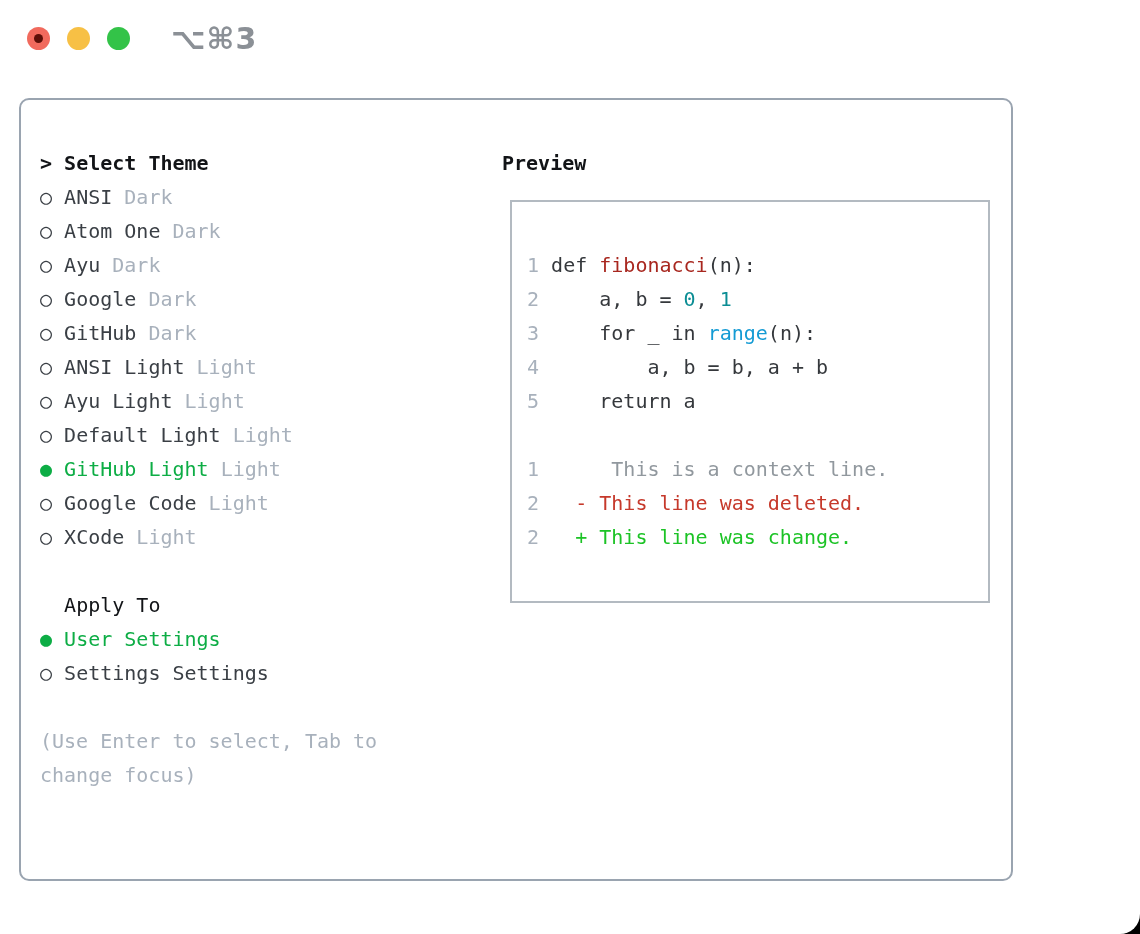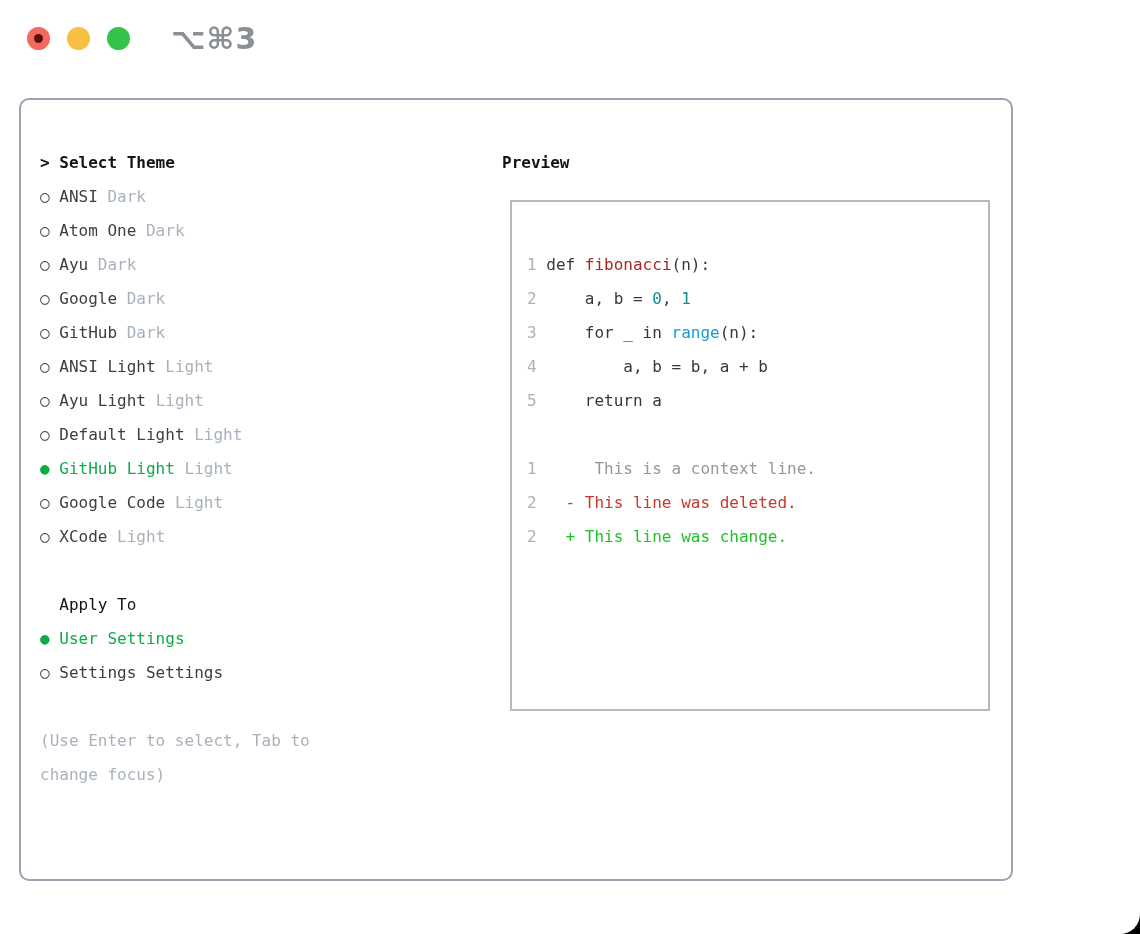--- a/index.html
+++ b/index.html
@@ -30,34 +30,34 @@
   .dot .inner.show{display:block;}
   .shortcut{margin-left:24px;font-family:"DejaVu Sans", sans-serif;font-weight:bold;font-size:30px;color:var(--shortcut_gray);letter-spacing:1px;line-height:23px;}
 
   
   .panel{position:absolute;left:19px;top:98px;width:994px;height:783px;box-sizing:border-box;
          border:2px solid var(--panel_border);border-radius:10px;background:#fff;
          display:flex;padding:46px 0 0 19px;}
   .col-left{width:462px;flex:none;}
   .col-right{flex:none;}
 
-  .tline{height:34px;line-height:34px;font-family:"DejaVu Sans Mono", monospace;font-size:16px;white-space:pre;}
+  .tline{height:34px;line-height:34px;font-family:"DejaVu Sans Mono", monospace;font-size:20px;white-space:pre;}
 
   .s-prompt{font-weight:bold;color:var(--ink);}
   .s-hdr{font-weight:bold;color:var(--ink);}
   .s-hdr2{color:var(--ink);}
   .s-name{color:var(--name);text-align:right;}
   .s-sel{color:var(--selected_green);}
   .s-dim{color:var(--dim);}
   .s-hint{color:var(--dim);}
   .s-radio{color:var(--name);}
   .s-radio-sel{color:var(--selected_green);}
   .s-plain{color:var(--name);}
 
-  .pbox{margin:20px 0 0 8px;width:480px;height:511px;box-sizing:border-box;
+  .pbox{margin:20px 0 0 8px;width:480px;height:403px;box-sizing:border-box;
         border:2px solid var(--box_border);background:#fff;padding:46px 0 0 15px;}
   .s-ln{color:var(--gutter);}
   .s-code{color:var(--code_ink);}
   .s-fn{color:var(--fn_red);}
   .s-num{color:var(--num_teal);}
   .s-bi{color:var(--builtin_blue);}
   .s-ctx{color:var(--context_gray);}
   .s-del{color:var(--deleted_red);text-align:center;}
   .s-add{color:var(--added_green);}
 </style>

